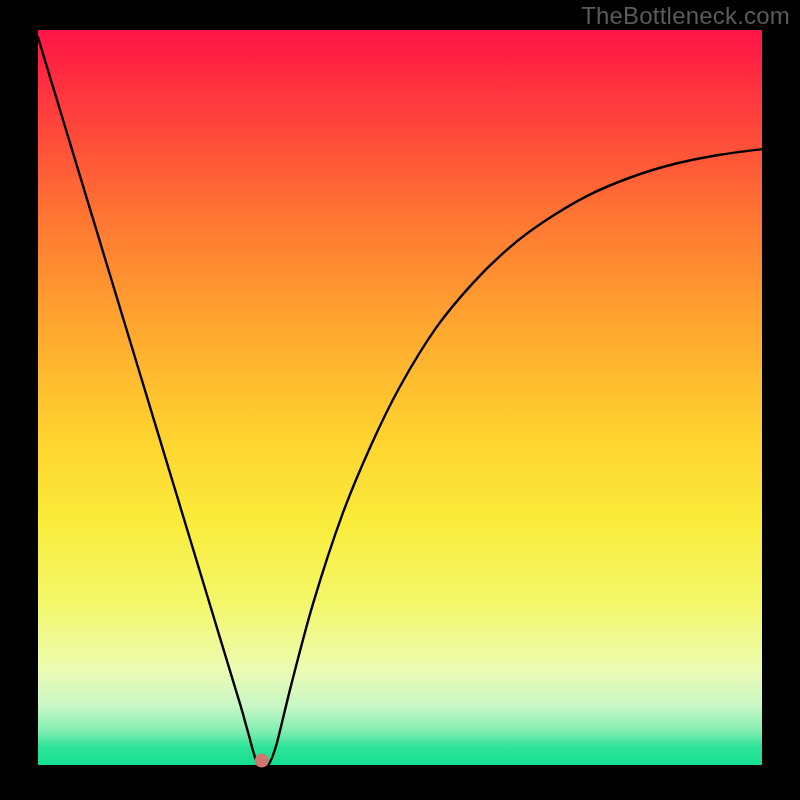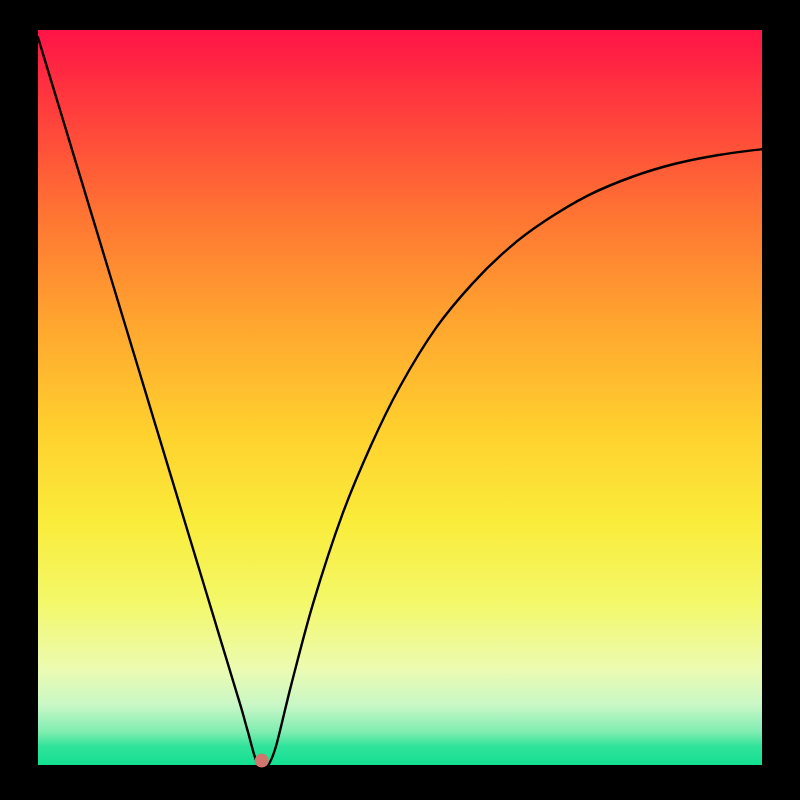--- a/index.html
+++ b/index.html
@@ -27,20 +27,21 @@
     z-index: 10;
   }
   svg {
     display: block;
   }
 </style>
 </head>
 <body>
 
 <div class="frame">
+  <div class="watermark">TheBottleneck.com</div>
 
   <svg id="chart-svg" width="800" height="800" viewBox="0 0 800 800">
     <defs>
       <linearGradient id="bg-grad" x1="0" y1="0" x2="0" y2="1">
           <stop offset="0%" stop-color="#ff1447"></stop>
           <stop offset="10%" stop-color="#ff3a3d"></stop>
           <stop offset="25%" stop-color="#ff7433"></stop>
           <stop offset="40%" stop-color="#ffa62f"></stop>
           <stop offset="55.00000000000001%" stop-color="#ffd22e"></stop>
           <stop offset="67%" stop-color="#faec3b"></stop>

